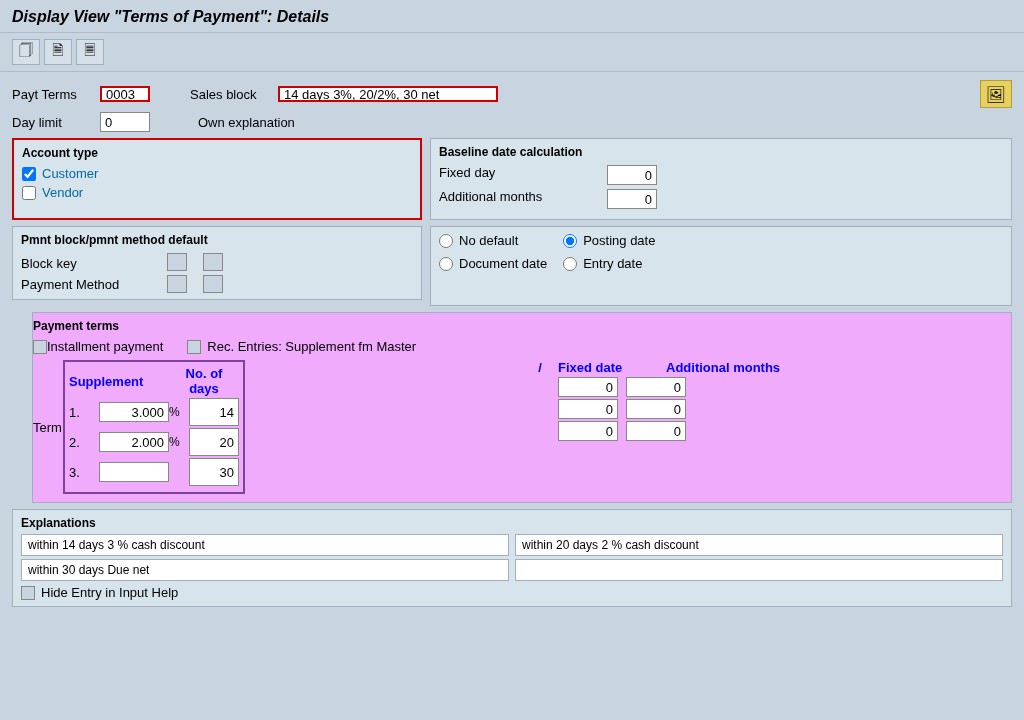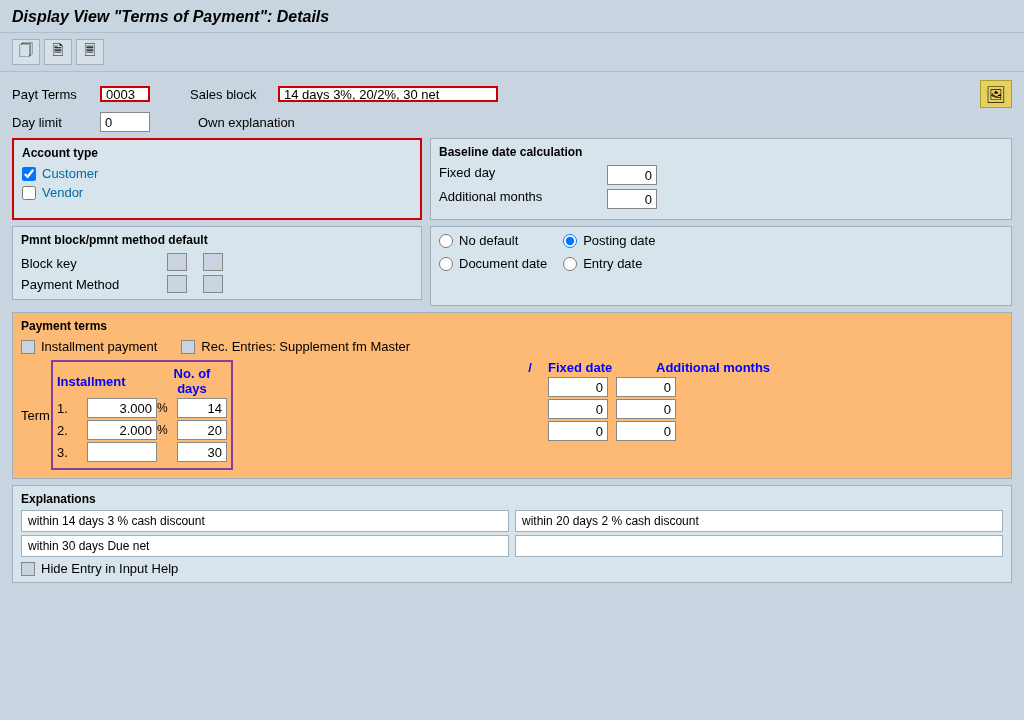--- a/index.html
+++ b/index.html
@@ -167,23 +167,24 @@
       flex: 1;
     }
     .radio-row {
       display: flex;
       align-items: center;
       gap: 6px;
       margin-bottom: 4px;
     }
     .payment-terms-section {
       border: 1px solid #a0b0bc;
-      background: #fdba74;
-      padding: 6px 8px;
-      margin-bottom: 6px;
+      background: #f0abfc;
+      padding: 6px 0;
+      margin-bottom: 6px;
+      margin-left: 20px;
     }
     .pt-header {
       font-weight: bold;
       font-size: 12px;
       color: #000;
       margin-bottom: 6px;
     }
     .pt-checkbox-row {
       display: flex;
       align-items: center;
@@ -227,21 +228,21 @@
       font-size: 13px;
       font-family: Arial, sans-serif;
       text-align: right;
     }
     .pct-sym { width: 20px; color: #000; font-size: 12px; }
     .days-input {
       width: 50px;
       border: 1px solid #888;
       background: #fff;
       padding: 1px 4px;
-      height: 20px;
+      height: 28px;
       font-size: 13px;
       font-family: Arial, sans-serif;
       text-align: right;
     }
     .pt-purple-box {
       border: 2px solid #8040a0;
       padding: 4px;
       display: inline-block;
     }
     .right-col-headers {
@@ -452,37 +453,37 @@
               <span>Entry date</span>
             </div>
           </div>
         </div>
       </div>
     </div>
 
     <div class="payment-terms-section">
       <div class="pt-header">Payment terms</div>
       <div class="pt-checkbox-row">
-        <div style="display:flex; align-items:center; gap:6px;">
+        <div style="display:flex; align-items:center; ">
           <span class="disabled-checkbox"></span>
           <span>Installment payment</span>
         </div>
         <div style="display:flex; align-items:center; gap:6px;">
           <span class="disabled-checkbox"></span>
           <span>Rec. Entries: Supplement fm Master</span>
         </div>
       </div>
       <div class="pt-table-area">
 
         <div class="pt-left">
           <div class="pt-col-headers">
             <span class="col-term">Term</span>
             <div class="pt-purple-box">
               <div style="display:flex; align-items:center; margin-bottom:2px;">
-                <span class="col-pct">Installment</span>
+                <span class="col-pct">Supplement</span>
                 <span class="col-days">No. of days</span>
               </div>
 
               <div class="pt-data-row">
                 <span class="term-num">1.</span>
                 <input class="pct-input" type="text" value="3.000" style="">
                 <span class="pct-sym">%</span>
                 <input class="days-input" type="text" value="14" style="">
               </div>
 

